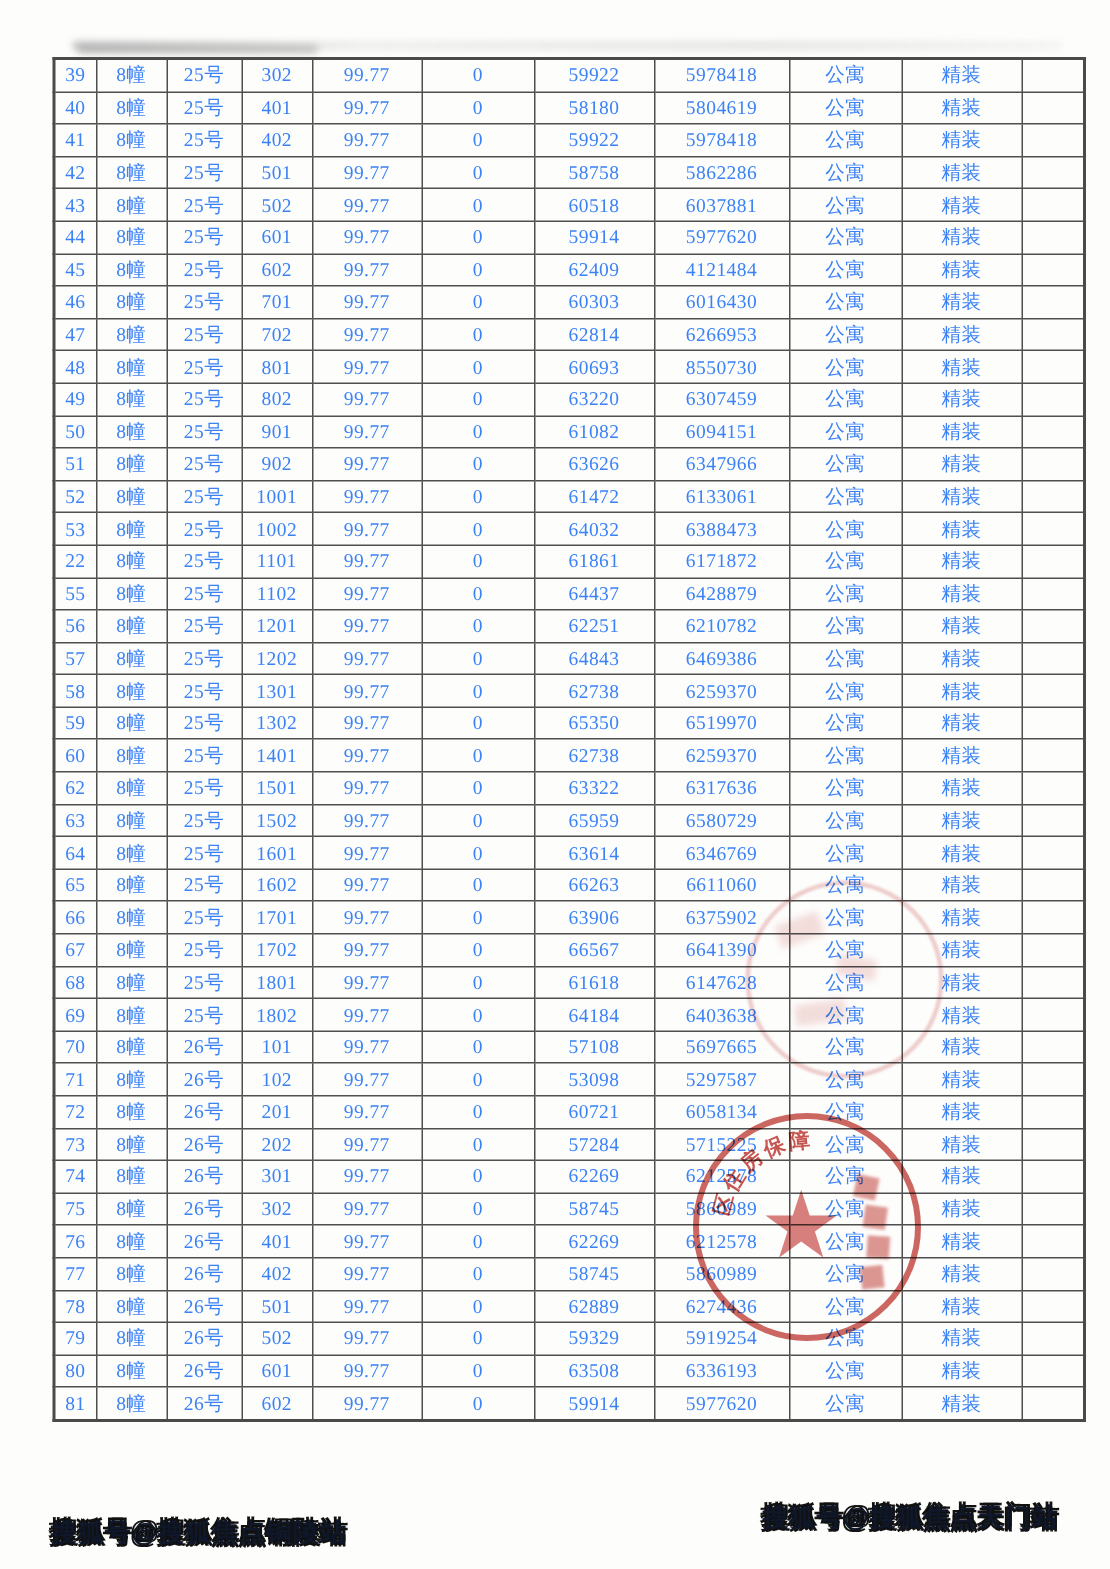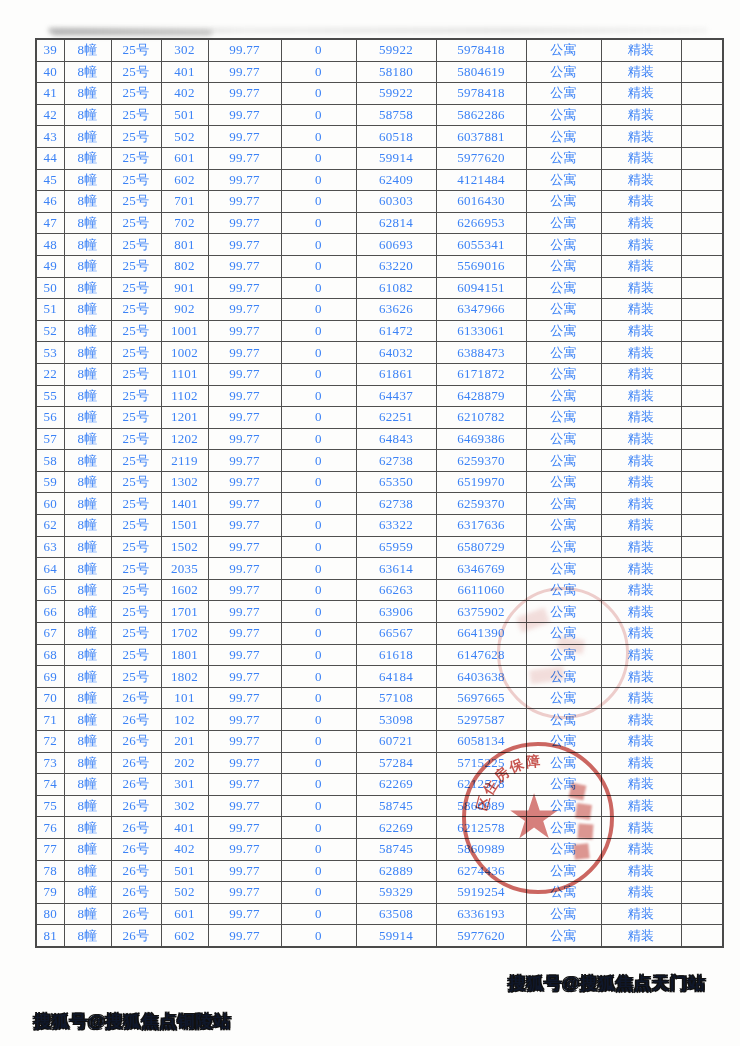--- a/index.html
+++ b/index.html
@@ -62,21 +62,21 @@
   
   .wm{
     position:absolute;
     font-family:"Liberation Sans","DejaVu Sans",sans-serif;
     font-weight:bold;font-size:17px;letter-spacing:1px;
     color:#0f172a;
     text-shadow:-1.4px -1.4px 0 #111,1.4px -1.4px 0 #111,-1.4px 1.4px 0 #111,1.4px 1.4px 0 #111,0 0 1px #111;
     white-space:nowrap;
   }
   .wm-left{left:34px;top:1010px;}
-  .wm-right{right:34px;top:972px;}
+  .wm-right{right:34px;top:1000px;}
 </style>
 </head>
 <body>
 
 <div class="page">
 
   <div class="top-smudge"></div>
   <div class="top-smudge2"></div>
 
   <table class="price">
@@ -212,34 +212,34 @@
           <td></td>
         </tr>
         <tr>
           <td>48</td>
           <td class="cjk">8幢</td>
           <td class="cjk">25号</td>
           <td>801</td>
           <td>99.77</td>
           <td>0</td>
           <td>60693</td>
-          <td>6055341</td>
+          <td>8550730</td>
           <td class="cjk">公寓</td>
           <td class="cjk">精装</td>
           <td></td>
         </tr>
         <tr>
           <td>49</td>
           <td class="cjk">8幢</td>
           <td class="cjk">25号</td>
           <td>802</td>
           <td>99.77</td>
           <td>0</td>
           <td>63220</td>
-          <td>5569016</td>
+          <td>6307459</td>
           <td class="cjk">公寓</td>
           <td class="cjk">精装</td>
           <td></td>
         </tr>
         <tr>
           <td>50</td>
           <td class="cjk">8幢</td>
           <td class="cjk">25号</td>
           <td>901</td>
           <td>99.77</td>
@@ -338,21 +338,21 @@
           <td>64843</td>
           <td>6469386</td>
           <td class="cjk">公寓</td>
           <td class="cjk">精装</td>
           <td></td>
         </tr>
         <tr>
           <td>58</td>
           <td class="cjk">8幢</td>
           <td class="cjk">25号</td>
-          <td>2119</td>
+          <td>1301</td>
           <td>99.77</td>
           <td>0</td>
           <td>62738</td>
           <td>6259370</td>
           <td class="cjk">公寓</td>
           <td class="cjk">精装</td>
           <td></td>
         </tr>
         <tr>
           <td>59</td>
@@ -403,21 +403,21 @@
           <td>65959</td>
           <td>6580729</td>
           <td class="cjk">公寓</td>
           <td class="cjk">精装</td>
           <td></td>
         </tr>
         <tr>
           <td>64</td>
           <td class="cjk">8幢</td>
           <td class="cjk">25号</td>
-          <td>2035</td>
+          <td>1601</td>
           <td>99.77</td>
           <td>0</td>
           <td>63614</td>
           <td>6346769</td>
           <td class="cjk">公寓</td>
           <td class="cjk">精装</td>
           <td></td>
         </tr>
         <tr>
           <td>65</td>

